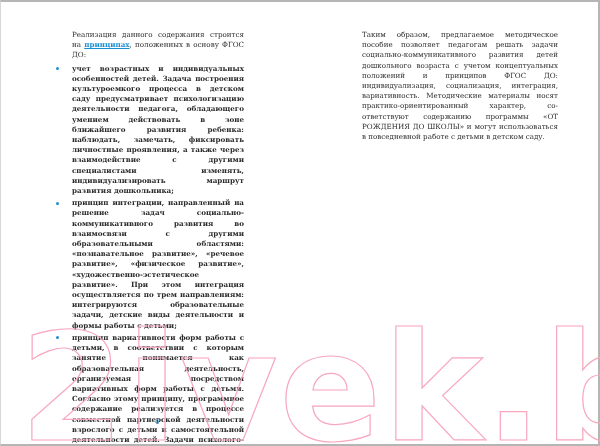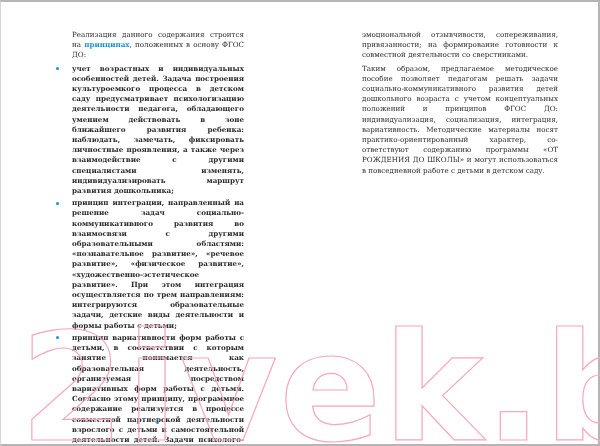--- a/index.html
+++ b/index.html
@@ -11,21 +11,21 @@
       border-left: 1px solid #d8d8d8; border-right: 2px solid #b5b5b5;
     }
     .col {
       position: absolute; top: 30px;
       font-size: 7.15px; line-height: 10.2px; text-align: justify;
       hyphens: manual;
     }
     .col-left { left: 72px; width: 172px; }
     .col-right { left: 362px; width: 196px; }
     .para { margin-bottom: 3px; text-align: justify; }
-    .accent { color: #1a8fd0; font-weight: bold; }
+    .accent { color: #1a8fd0; font-weight: bold; text-decoration: underline; }
     ul.bullets { list-style: none; margin-bottom: 3px; }
     ul.bullets li { position: relative; margin-bottom: 2px; text-align: justify; font-weight: bold; }
     .bullet-dot {
       position: absolute; left: -16px; top: 3.5px; width: 3px; height: 3px;
       background: #1a8fd0; border-radius: 50%;
     }
     .page-num {
       position: absolute; left: 155px; top: 418px;
       font-size: 7px; color: #1a8fd0; font-family: "DejaVu Sans", "Liberation Sans", sans-serif;
     }
@@ -52,19 +52,18 @@
     <li><span class="bullet-dot"></span><span>принцип интеграции, направленный на решение задач социально-коммуникативного развития во взаимосвязи с другими образовательными областями: «познавательное развитие», «речевое развитие», «физическое развитие», «художественно-эстетическое развитие». При этом инте­грация осуществляется по трем направлениям: интегриру­ются образовательные задачи, детские виды деятельности и формы работы с детьми;</span></li>
     <li><span class="bullet-dot"></span><span>принцип вариативности форм работы с детьми, в соответ­ствии с которым занятие понимается как образовательная деятельность, организуемая посредством вариативных форм работы с детьми. Согласно этому принципу, программ­ное содержание реализуется в процессе совместной пар­тнерской деятельности взрослого с детьми и самостоятель­ной деятельности детей. Задачи психолого-педагогической работы решаются не только в рамках непосредственно об­разовательной деятельности, но и в ходе режимных момен­тов с помощью разнообразных форм работы с детьми;</span></li>
 
   </ul>
 
 </div>
 
 <div class="page-num">4</div>
 
 <div class="col col-right">
-  <p class="para">эмоциональной отзывчивости, сопереживания, привязан­ности; на формирование готовности к совместной деятель­ности со сверстниками.</p>
   <p class="para">Таким образом, предлагаемое методическое пособие позво­ляет педагогам решать задачи социально-коммуникативного развития детей дошкольного возраста с учетом концептуаль­ных положений и принципов ФГОС ДО: индивидуализация, социализация, интеграция, вариативность. Методические материалы носят практико-ориентированный характер, со­ответствуют содержанию программы «ОТ РОЖДЕНИЯ ДО ШКОЛЫ» и могут использоваться в повседневной работе с детьми в детском саду.</p>
 </div>
 
 <svg class="watermark" viewBox="0 0 590 140" xmlns="http://www.w3.org/2000/svg">
   <text x="0" y="128" font-size="150" letter-spacing="2">2ivek.by</text>
 </svg>
 
 </body></html>

